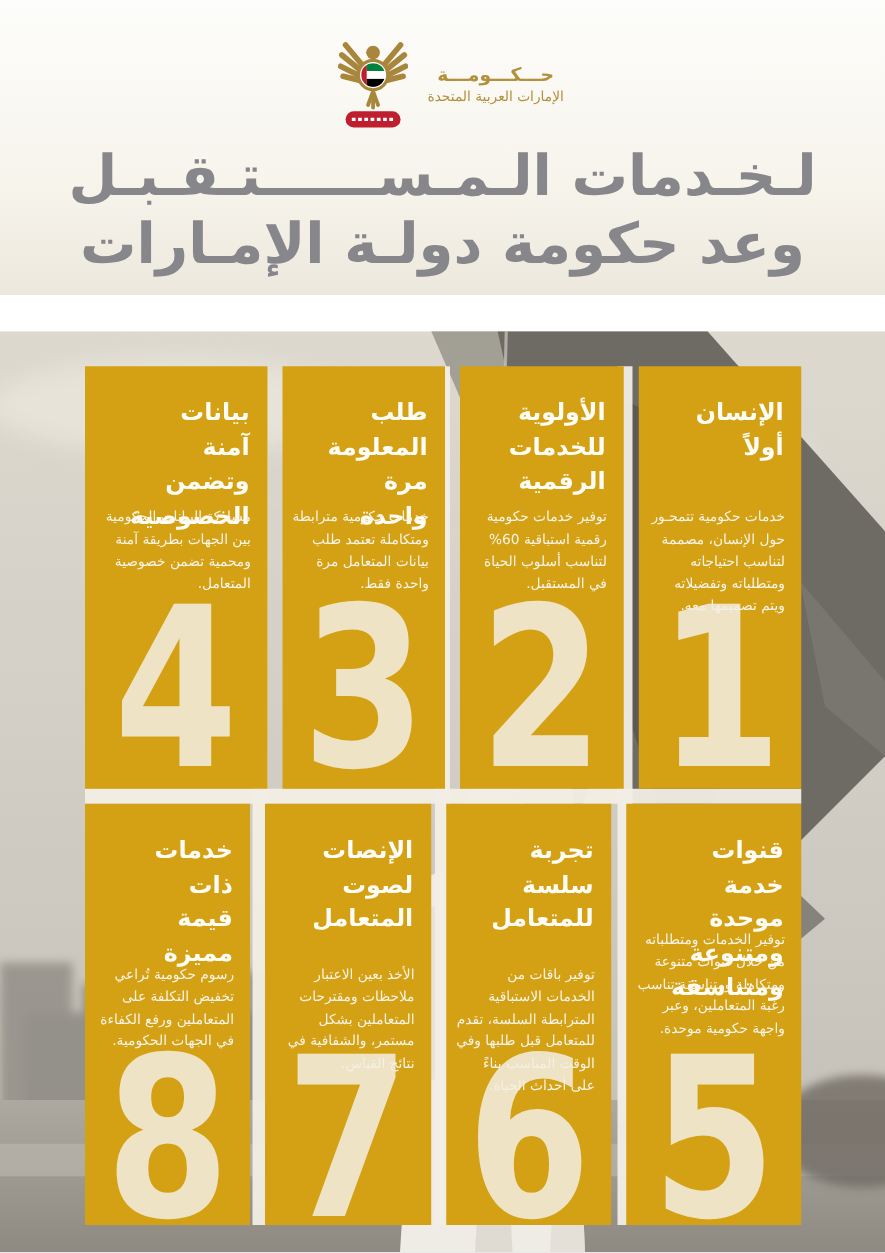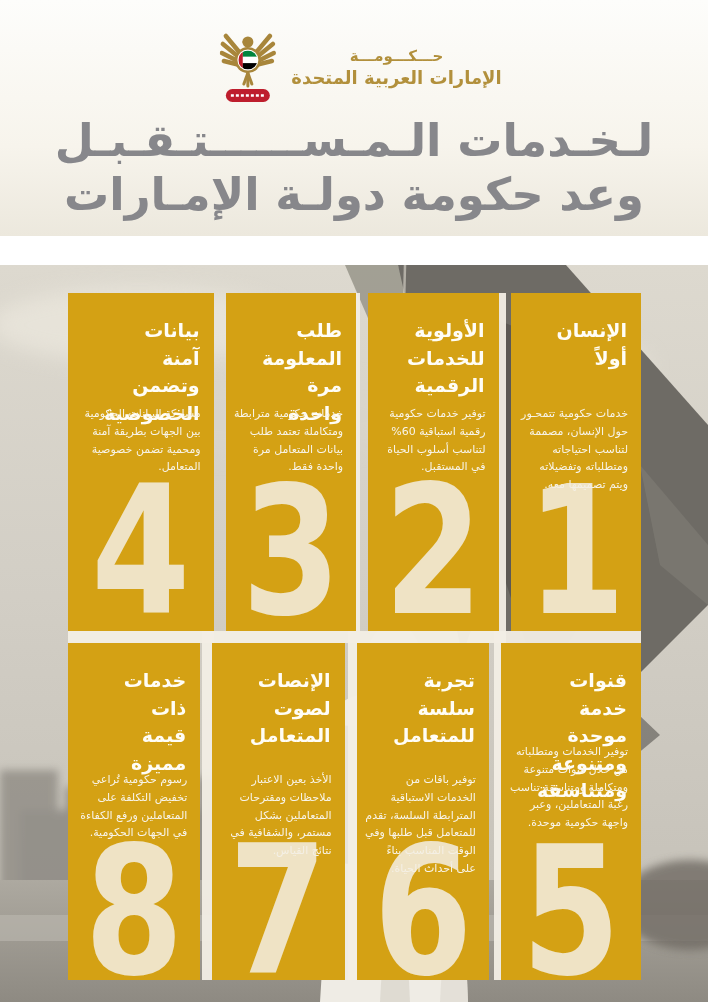--- a/index.html
+++ b/index.html
@@ -17,21 +17,21 @@
     padding-left:13px;
   }
   .logo{
     position:absolute;top:26px;left:50%;transform:translateX(-50%);
     display:flex;align-items:center;gap:16px;direction:ltr;
   }
   .logo-text{
     direction:rtl;text-align:center;color:#B2903C;line-height:1.35;
   }
   .logo-text .l1{font-size:15px;font-weight:bold;letter-spacing:1px;}
-  .logo-text .l2{font-size:18px;font-weight:bold;}
+  .logo-text .l2{font-size:11px;font-weight:normal;}
   .main-title{
     position:absolute;top:114px;left:0;width:708px;
     direction:rtl;text-align:center;color:#87878B;
     font-weight:bold;font-size:45px;line-height:1.2;
   }
 
   
   .photo{position:absolute;top:265px;left:0;width:708px;height:737px;z-index:0;}
 
   

